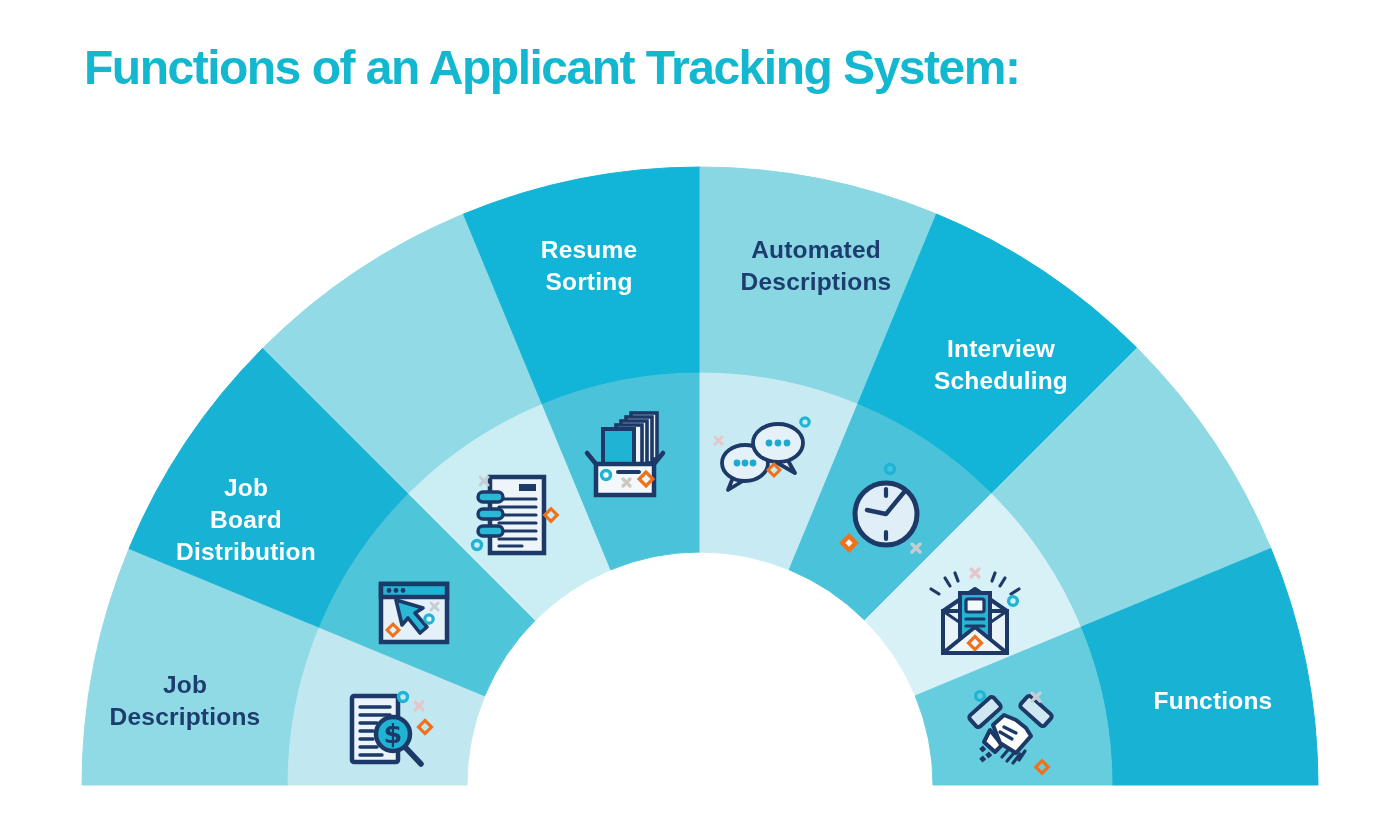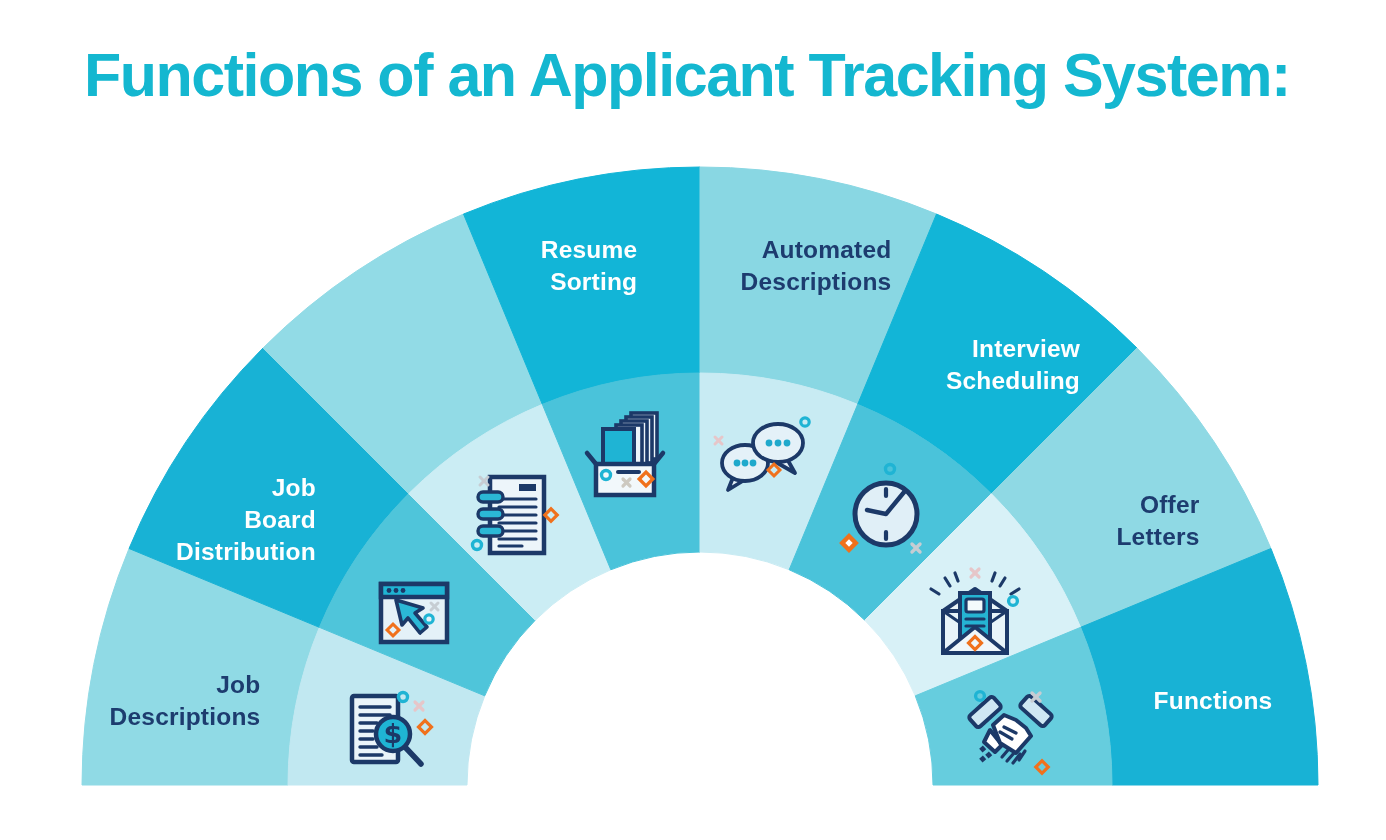--- a/index.html
+++ b/index.html
@@ -1,22 +1,22 @@
 <!DOCTYPE html>
 <html><head>
 <meta charset="utf-8">
 <style>
   html,body{margin:0;padding:0;background:#ffffff;}
   .stage{position:relative;width:1386px;height:840px;background:#ffffff;overflow:hidden;
          font-family:"Liberation Sans",sans-serif;}
   .stage svg{position:absolute;left:0;top:0;}
-  .page-title{position:absolute;left:84px;top:40px;margin:0;font-size:61px;font-weight:700;
+  .page-title{position:absolute;left:84px;top:40px;margin:0;font-size:48px;font-weight:700;
               letter-spacing:-1.5px;white-space:nowrap;}
   .fan-label{position:absolute;transform:translate(-50%,-50%);font-size:24.5px;font-weight:700;
-             text-align:right;line-height:1.3;white-space:pre-line;letter-spacing:.2px;}
+             text-align:center;line-height:1.3;white-space:pre-line;letter-spacing:.2px;}
 </style>
 </head>
 <body>
 
 <div class="stage" style="background: rgb(255, 255, 255);">
 
   <div id="fan-svg-holder">
       <svg width="1386" height="840" viewBox="0 0 1386 840">
         <path d="M 82.00 785.00 A 618 618 0 0 1 129.04 548.50 L 319.36 627.33 A 412 412 0 0 0 288.00 785.00 Z" fill="#90DAE5" stroke="#90DAE5" stroke-width="1"></path>
         <path d="M 288.00 785.00 A 412 412 0 0 1 319.36 627.33 L 484.74 695.83 A 233 233 0 0 0 467.00 785.00 Z" fill="#C1E8F1" stroke="#C1E8F1" stroke-width="1"></path>
@@ -208,18 +208,16 @@
 
   <div class="fan-label" style="left: 185px; top: 701px; color: rgb(29, 60, 111);">Job
 Descriptions</div>
   <div class="fan-label" style="left: 246px; top: 520px; color: rgb(255, 255, 255);">Job
 Board
 Distribution</div>
   <div class="fan-label" style="left: 589px; top: 266px; color: rgb(255, 255, 255);">Resume
 Sorting</div>
   <div class="fan-label" style="left: 816px; top: 266px; color: rgb(29, 60, 111);">Automated
 Descriptions</div>
-  <div class="fan-label" style="left: 1001px; top: 365px; color: rgb(255, 255, 255); margin-left: 12px;">Interview
+  <div class="fan-label" style="left: 1001px; top: 365px; color: rgb(255, 255, 255);">Interview
 Scheduling</div>
-  <div class="fan-label" style="left: 1158px; top: 521px; color: rgb(29, 60, 111);">Offer
-Letters</div>
   <div class="fan-label" style="left: 1213px; top: 701px; color: rgb(255, 255, 255);">Functions</div>
 </div>
 
 </body></html>

